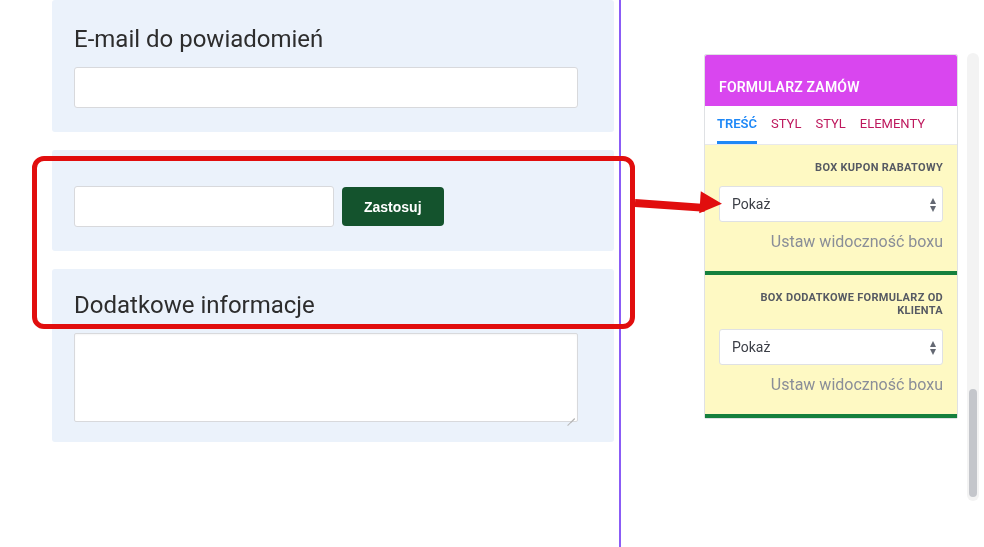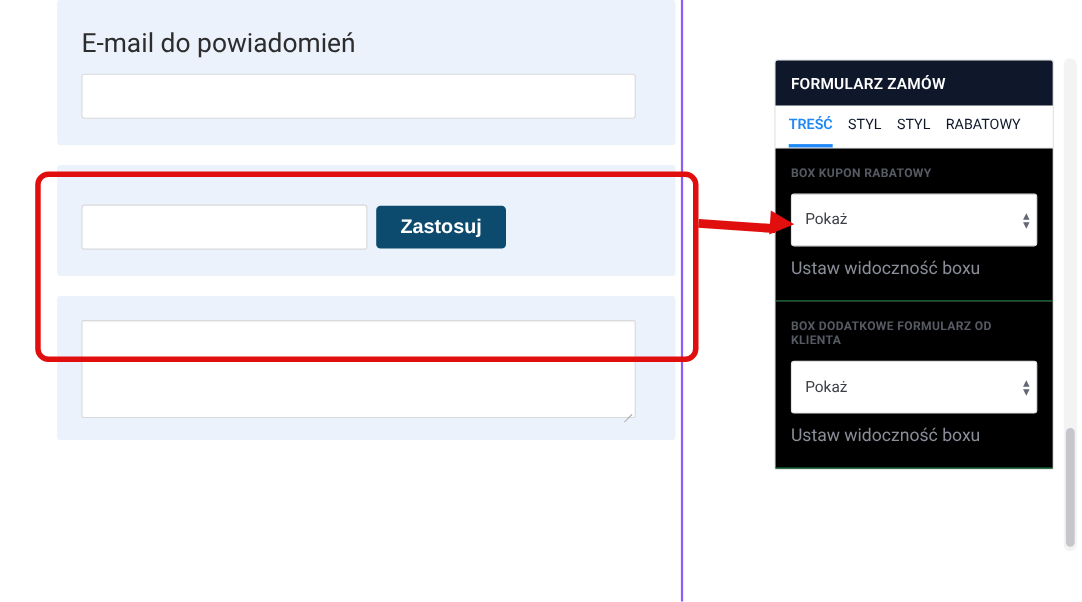--- a/index.html
+++ b/index.html
@@ -33,51 +33,51 @@
     position: absolute; right: 2px; bottom: 2px; width: 10px; height: 10px;
   }
   .textarea-resize::before,
   .textarea-resize::after { content: ""; position: absolute; background: #b8b8b8; height: 1px; transform-origin: right bottom; }
   .textarea-resize::before { width: 10px; right: 0; bottom: 0; transform: rotate(-45deg); }
   .textarea-resize::after  { width: 6px;  right: 0; bottom: 0; transform: rotate(-45deg); }
 
   .apply-btn {
     display: inline-flex; align-items: center; justify-content: center;
     height: 39px; padding: 0 22px; margin-left: 8px;
-    background: #0c4a6e; color: #fff; font-size: 18px; font-weight: 600;
+    background: #14532d; color: #fff; font-size: 14px; font-weight: 600;
     border-radius: 4px; border: none; cursor: pointer;
   }
 
   .coupon-row { display: flex; align-items: center; }
 
   .highlight {
     position: absolute; left: 32px; top: 156px; width: 603px; height: 173px;
     border: 5px solid #E10E0E; border-radius: 12px; pointer-events: none;
   }
 
   
   .sidebar {
     position: absolute; left: 704px; top: 54px; width: 254px;
     background: #fff; border: 1px solid #dfe1e4; border-radius: 2px; overflow: visible;
     box-shadow: 0 0 0 rgba(0,0,0,0);
   }
   .sidebar-title {
-    background: #0f172a; color: #fff; font-size: 14px; font-weight: 600;
-    padding: 14px 14px 11px; letter-spacing: .2px;
+    background: #d946ef; color: #fff; font-size: 14px; font-weight: 600;
+    padding: 24px 14px 11px; letter-spacing: .2px;
     border-top-left-radius: 2px; border-top-right-radius: 2px;
   }
 
   .tabs { display: flex; gap: 14px; padding: 10px 12px 0 12px; border-bottom: 1px solid #e8e9ec; text-align: center; }
-  .tab { font-size: 13px; color: #0f172a; padding-bottom: 10px; cursor: pointer; }
+  .tab { font-size: 13px; color: #be185d; padding-bottom: 10px; cursor: pointer; }
   .tab.active { color: #1E88F7; font-weight: 600; border-bottom: 3px solid #1E88F7; }
 
-  .panel { background: #000000; padding: 16px 14px 20px; border-bottom: 1px solid #15803d; }
+  .panel { background: #fef9c3; padding: 16px 14px 20px; border-bottom: 4px solid #15803d; text-align: right; }
   .panel-title { font-size: 11px; font-weight: 700; color: #565a63; letter-spacing: .3px; margin-bottom: 12px; }
   .select {
-    position: relative; width: 100%; height: 48px; background: #fff;
+    position: relative; width: 100%; height: 36px; background: #fff;
     border: 1px solid #dfe1e4; border-radius: 3px; display: flex; align-items: center;
     padding: 0 28px 0 12px; font-size: 14px; color: #3b3e46; cursor: pointer;
   }
   .select .arrows { position: absolute; right: 8px; top: 50%; transform: translateY(-50%); font-size: 12px; color: #646873; line-height: 8px; letter-spacing: -2px;}
   .hint { font-size: 16px; color: #8a8e98; margin-top: 10px; }
 
   .scroll-track { position: absolute; left: 967px; top: 53px; width: 12px; height: 448px; background: #f3f3f3; border-radius: 6px; }
   .scroll-thumb { position: absolute; left: 2px; top: 336px; width: 8px; height: 108px; background: #c4c6cb; border-radius: 4px; }
 
   
@@ -105,39 +105,40 @@
     </div>
 
     <div class="f-section f-section--coupon">
       <div class="coupon-row">
         <div class="text-input text-input--short"></div>
         <button class="apply-btn">Zastosuj</button>
       </div>
     </div>
 
     <div class="f-section f-section--notes">
+      <div class="f-label">Dodatkowe informacje</div>
       <div class="textarea">
         <span class="textarea-resize"></span>
       </div>
     </div>
 
   </div>
 
   <div class="preview-border"></div>
 
   <div class="highlight"></div>
 
   <div class="sidebar">
     <div class="sidebar-title">FORMULARZ ZAMÓW</div>
 
     <div class="tabs">
       <div class="tab active">TREŚĆ</div>
       <div class="tab">STYL</div>
       <div class="tab">STYL</div>
-      <div class="tab">RABATOWY</div>
+      <div class="tab">ELEMENTY</div>
     </div>
 
     <div class="panel">
       <div class="panel-title">BOX KUPON RABATOWY</div>
       <div class="select">
         <span>Pokaż</span>
         <span class="arrows">▴<br>▾</span>
       </div>
       <div class="hint">Ustaw widoczność boxu</div>
     </div>

